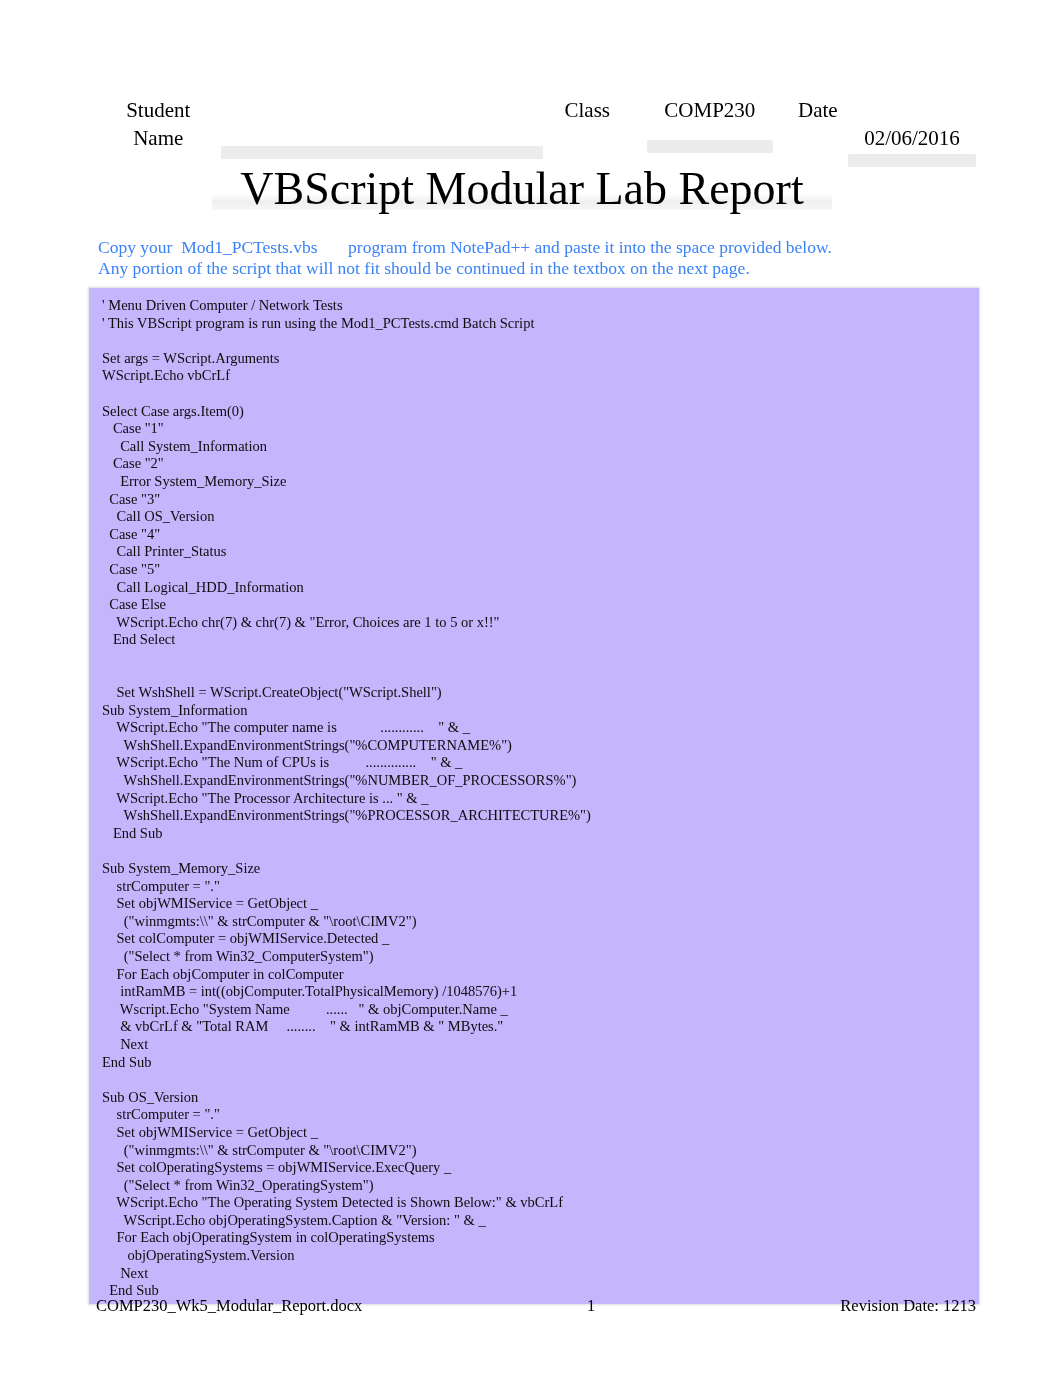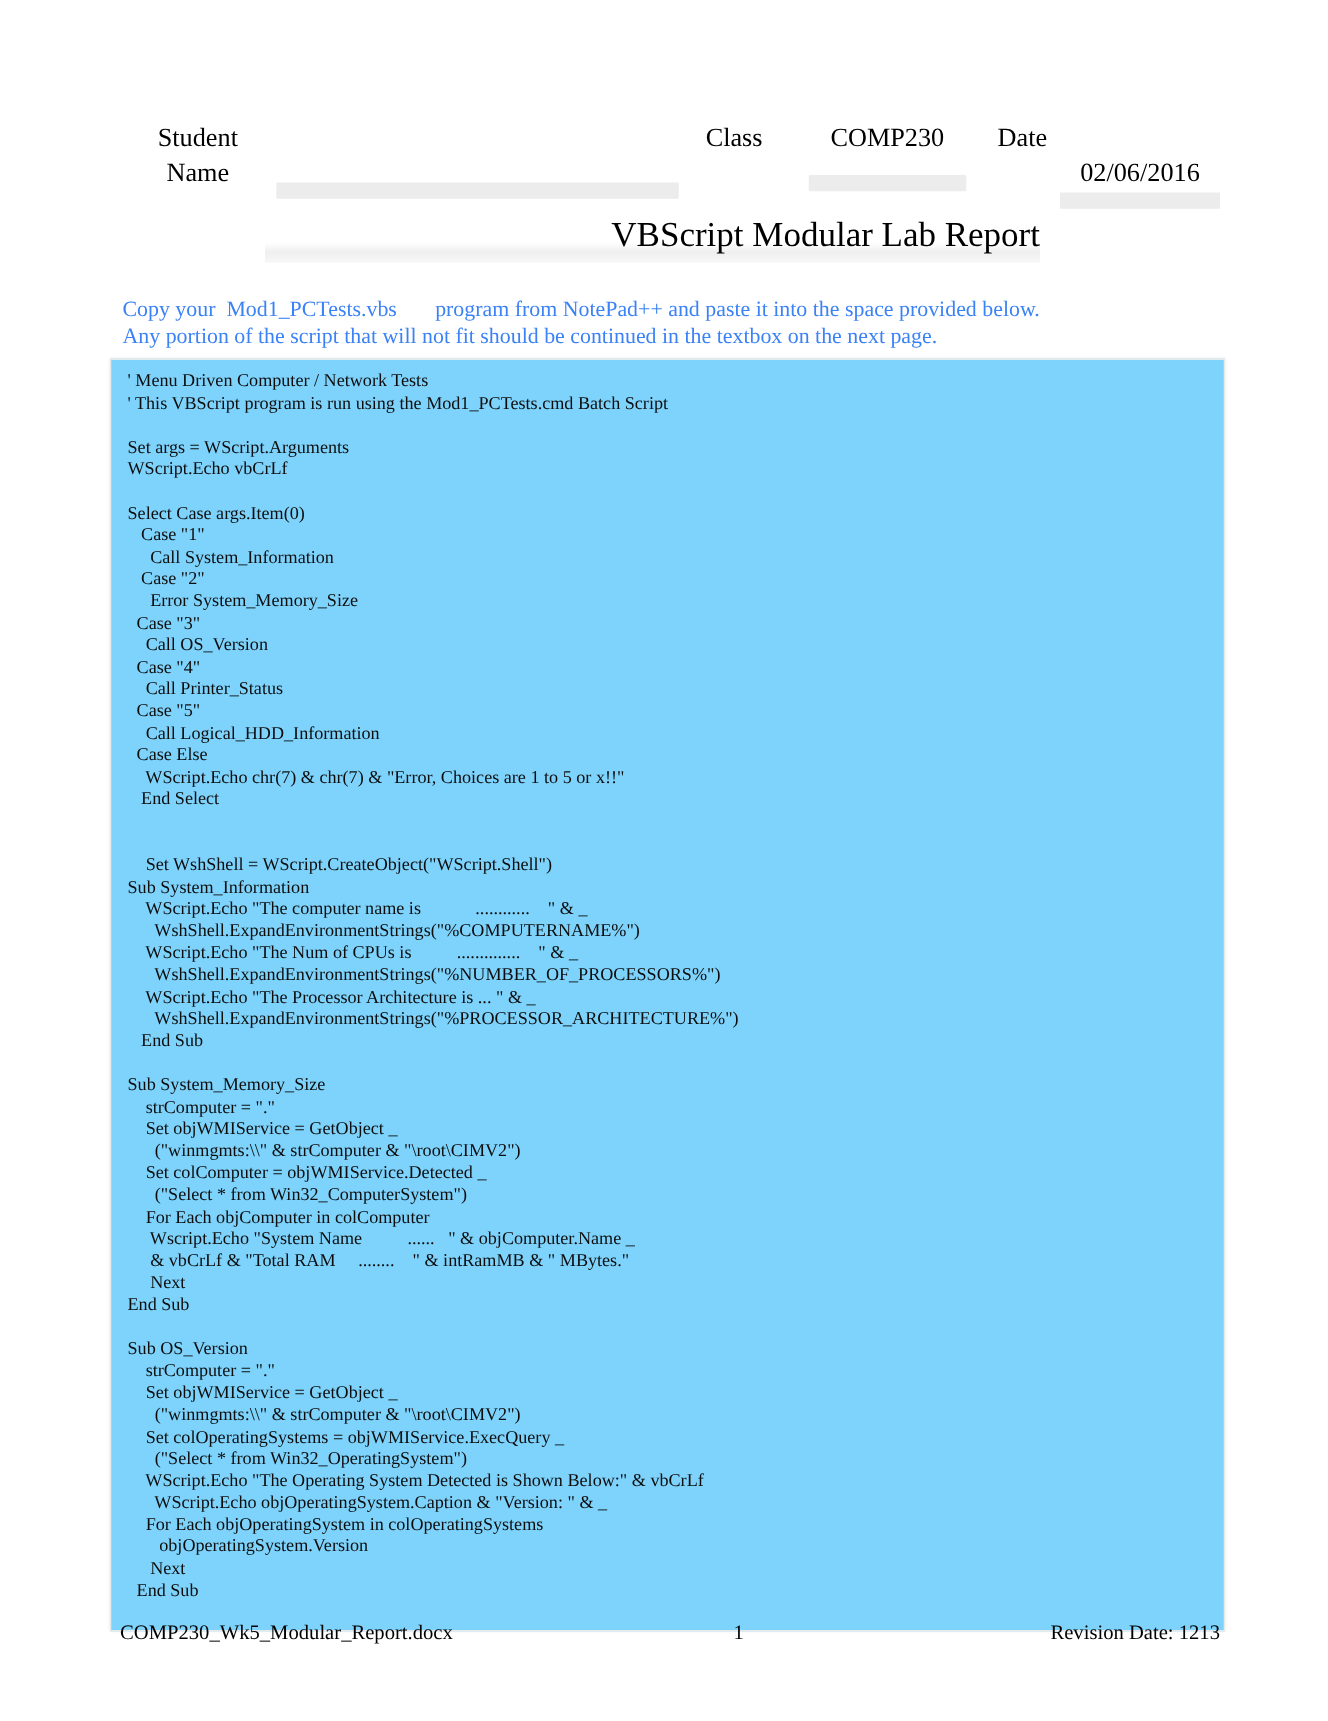--- a/index.html
+++ b/index.html
@@ -67,23 +67,23 @@
   
   .doc-title-wrap {
     position: absolute;
     left: 212px;
     top: 168px;
     width: 620px;
     height: 42px;
     background: linear-gradient(to bottom, #ffffff 0%, #ffffff 62%, #efefef 80%, #f7f7f7 100%);
   }
   .doc-title {
-    font-size: 28px;
+    font-size: 46px;
     line-height: 42px;
-    text-align: right;
+    text-align: center;
     white-space: nowrap;
   }
 
   
   .instructions {
     position: absolute;
     left: 98px;
     top: 237px;
     width: 880px;
     color: #3b82f6;
@@ -92,21 +92,21 @@
   }
   .instr-line { white-space: pre; }
 
   
   .code-box {
     position: absolute;
     left: 88px;
     top: 287px;
     width: 890px;
     height: 1016px;
-    background: #7dd3fc;
+    background: #c4b5fd;
     border: 1px solid #e8e8e8;
     box-shadow: 0 0 3px rgba(0,0,0,0.10);
     overflow: hidden;
   }
   .code-inner {
     position: absolute;
     left: 13px;
     top: 9px;
     right: 6px;
   }
@@ -214,20 +214,21 @@
         <div class="code-line">      WshShell.ExpandEnvironmentStrings("%PROCESSOR_ARCHITECTURE%")</div>
         <div class="code-line">   End Sub</div>
         <div class="code-line blank">&nbsp;</div>
         <div class="code-line">Sub System_Memory_Size</div>
         <div class="code-line">    strComputer = "."</div>
         <div class="code-line">    Set objWMIService = GetObject _</div>
         <div class="code-line">      ("winmgmts:\\" &amp; strComputer &amp; "\root\CIMV2")</div>
         <div class="code-line">    Set colComputer = objWMIService.Detected _</div>
         <div class="code-line">      ("Select * from Win32_ComputerSystem")</div>
         <div class="code-line">    For Each objComputer in colComputer</div>
+        <div class="code-line">     intRamMB = int((objComputer.TotalPhysicalMemory) /1048576)+1</div>
         <div class="code-line">     Wscript.Echo "System Name          ......   " &amp; objComputer.Name _</div>
         <div class="code-line">     &amp; vbCrLf &amp; "Total RAM     ........    " &amp; intRamMB &amp; " MBytes."</div>
         <div class="code-line">     Next</div>
         <div class="code-line">End Sub</div>
         <div class="code-line blank">&nbsp;</div>
         <div class="code-line">Sub OS_Version</div>
         <div class="code-line">    strComputer = "."</div>
         <div class="code-line">    Set objWMIService = GetObject _</div>
         <div class="code-line">      ("winmgmts:\\" &amp; strComputer &amp; "\root\CIMV2")</div>
         <div class="code-line">    Set colOperatingSystems = objWMIService.ExecQuery _</div>

